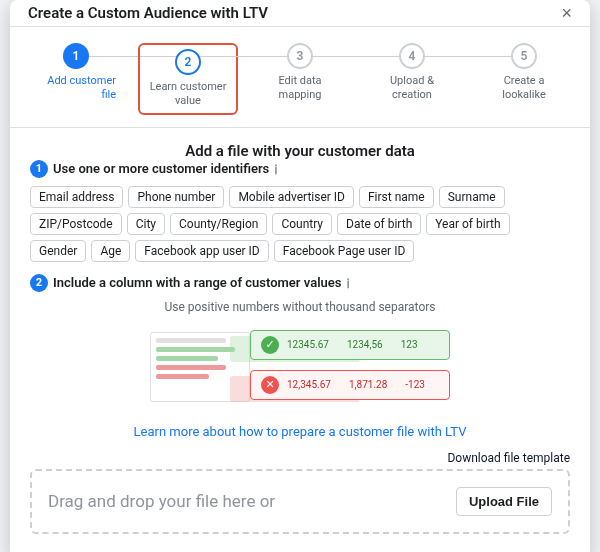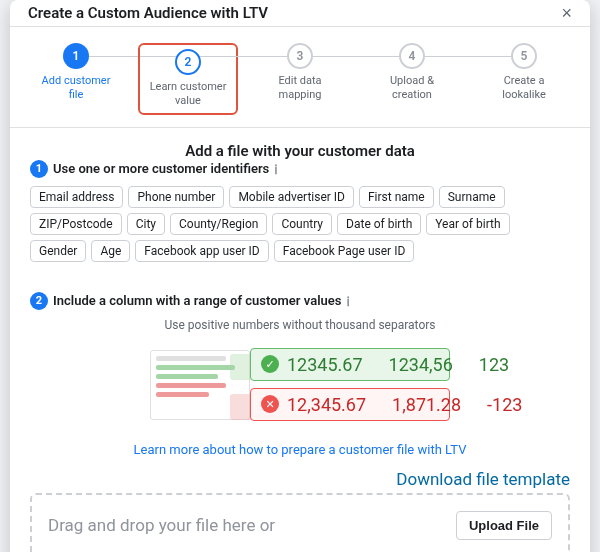--- a/index.html
+++ b/index.html
@@ -90,20 +90,21 @@
     .step-label {
       font-size: 11px;
       color: #606770;
       text-align: center;
       margin-top: 5px;
       max-width: 80px;
       line-height: 1.3;
     }
     .step-label.active-label {
       color: #1877f2;
+      text-align: right;
     }
     .step-wrapper {
       border: 2px solid #e0533c;
       border-radius: 6px;
       padding: 4px 8px;
       display: flex;
       flex-direction: column;
       align-items: center;
     }
     .modal-body {
@@ -139,21 +140,21 @@
     }
     .info-icon {
       color: #90949c;
       font-size: 13px;
       cursor: pointer;
     }
     .tags-container {
       display: flex;
       flex-wrap: wrap;
       gap: 5px;
-      margin-bottom: 30px;
+      margin-bottom: 12px;
     }
     .tag {
       border: 1px solid #ccd0d5;
       border-radius: 4px;
       padding: 3px 8px;
       font-size: 12px;
       color: #1c1e21;
       background: #fff;
       cursor: pointer;
     }
@@ -239,22 +240,22 @@
       background: #ef5350;
       color: #fff;
       display: flex;
       align-items: center;
       justify-content: center;
       font-size: 11px;
       flex-shrink: 0;
     }
     .row-values {
       display: flex;
-      gap: 26px;
-      font-size: 18px;
+      gap: 18px;
+      font-size: 10px;
     }
     .val-good { color: #2e7d32; }
     .val-bad { color: #c62828; }
     .learn-link {
       display: block;
       text-align: center;
       font-size: 13px;
       color: #1877f2;
       text-decoration: none;
       margin-bottom: 12px;
@@ -279,22 +280,22 @@
       border: 1px solid #ccd0d5;
       border-radius: 4px;
       padding: 6px 12px;
       font-size: 13px;
       font-weight: 600;
       color: #1c1e21;
       cursor: pointer;
       margin-left: 28px;
     }
     .download-link {
-      font-size: 17px;
-      color: #0369a1;
+      font-size: 12px;
+      color: #0f172a;
       text-decoration: none;
       text-align: right;
       display: block;
       margin-bottom: 4px;
       cursor: pointer;
     }
   </style>
 </head>
 <body>
 

